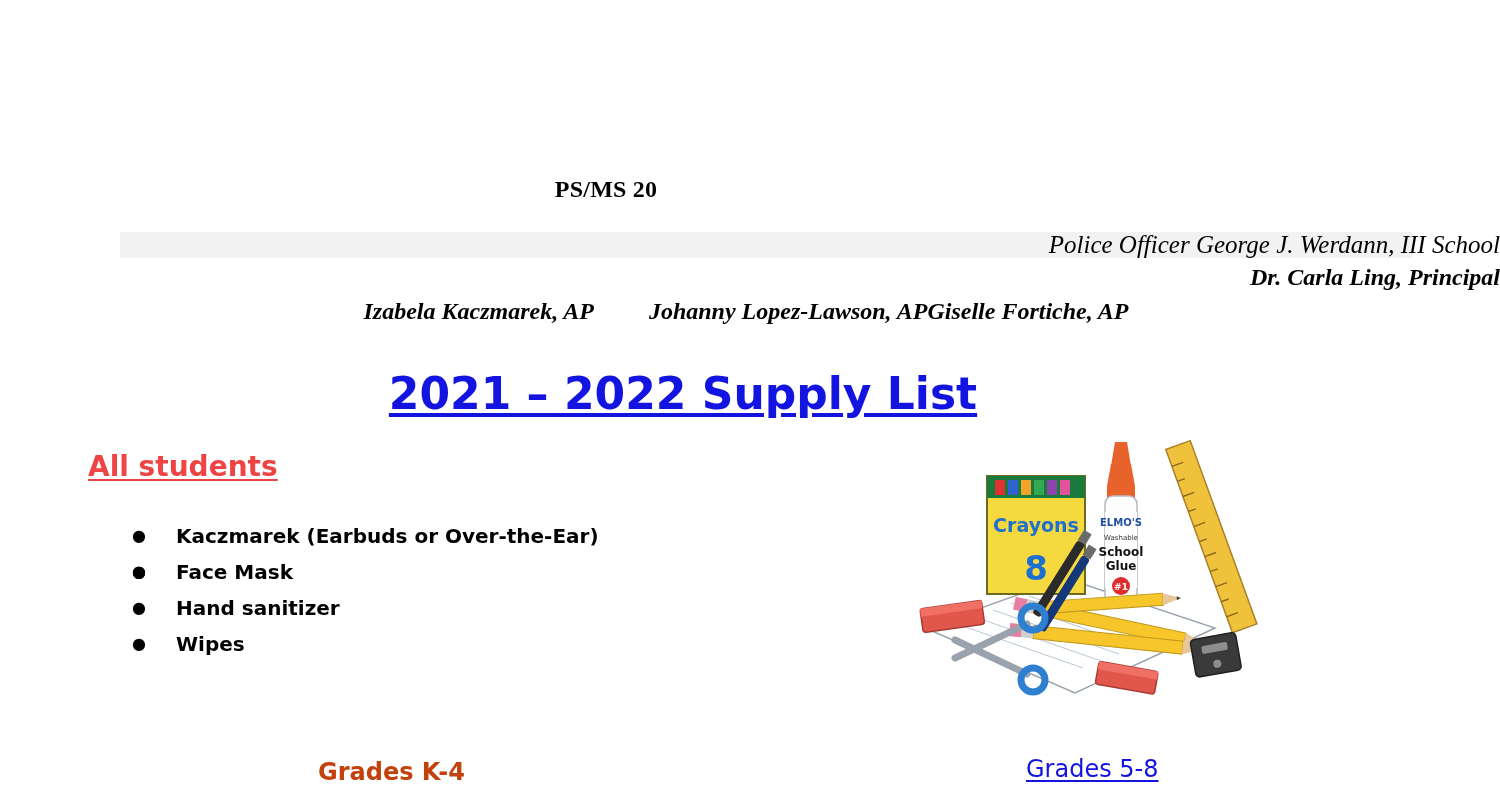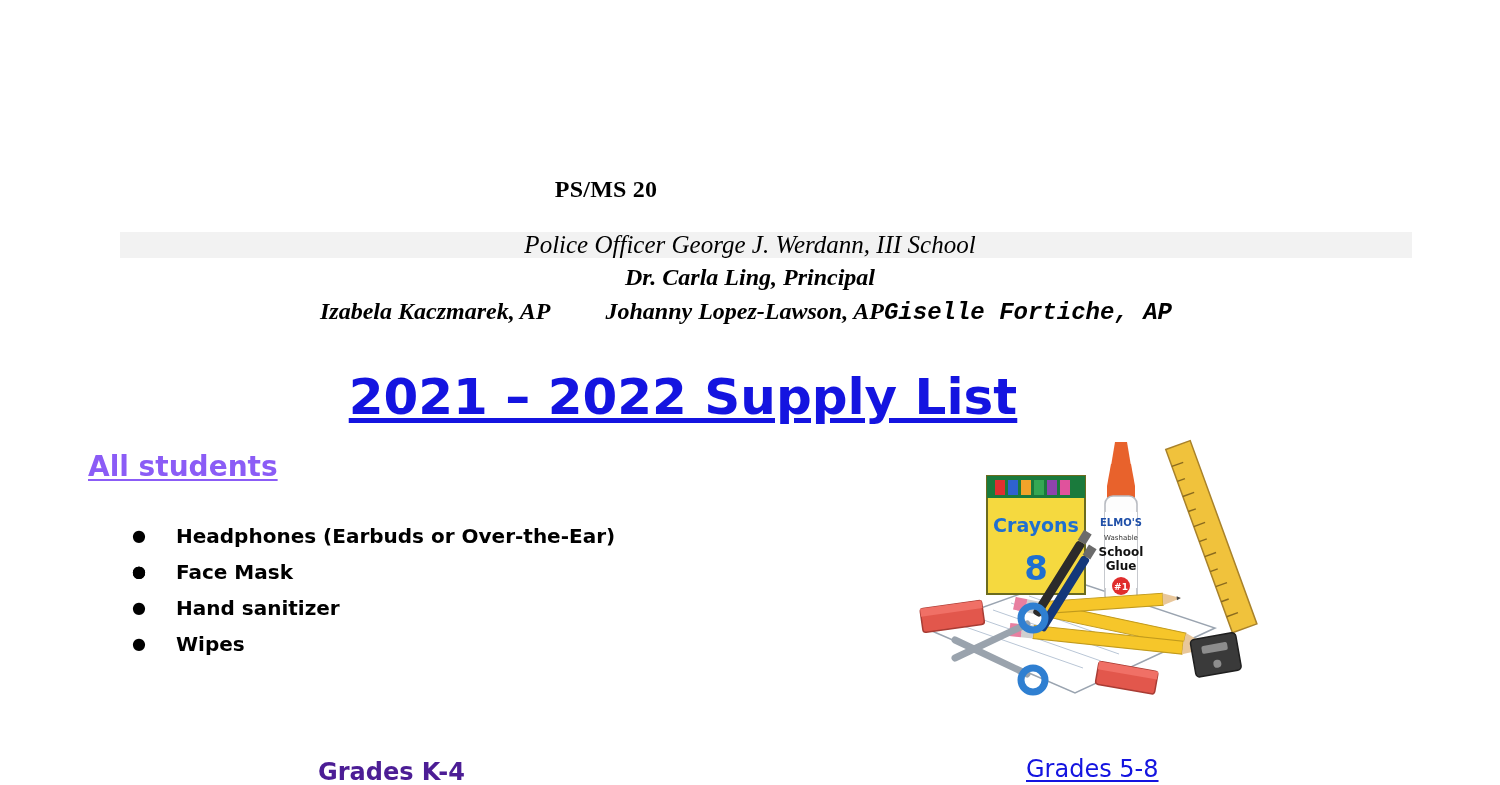--- a/index.html
+++ b/index.html
@@ -43,33 +43,33 @@
     left: 120px;
     width: 1292px;
     height: 26px;
     background: #f2f2f2;
   }
   .school-sub {
     position: absolute;
     top: 231px;
     left: 0;
     width: 1500px;
-    text-align: center;
+    text-align: right;
     font-family: "Liberation Serif", serif;
     font-style: italic;
     font-size: 25px;
     color: #000000;
   }
 
   .principal {
     position: absolute;
     top: 264px;
     left: 0;
     width: 1500px;
-    text-align: center;
+    text-align: right;
     font-family: "Liberation Serif", serif;
     font-style: italic;
     font-weight: bold;
     font-size: 24px;
     color: #000000;
   }
 
   .ap-row {
     position: absolute;
     top: 298px;
@@ -85,47 +85,46 @@
     color: #000000;
   }
   .ap-row .ap {
     white-space: nowrap;
   }
   .ap-row .ap.middle {
     margin-left: 55px;
   }
   .ap-row .ap.right {
     margin-right: 8px;
-    font-family: Liberation Mono, monospace;
   }
 
   
   .supply-title {
     position: absolute;
     top: 368px;
     left: 0;
     width: 1366px;
     text-align: center;
     font-family: "DejaVu Sans", sans-serif;
     font-weight: bold;
-    font-size: 50px;
+    font-size: 44px;
     color: #1414e0;
     text-decoration: underline;
     text-underline-offset: 4px;
   }
 
   
   .all-students {
     position: absolute;
     top: 450px;
     left: 88px;
     font-family: "DejaVu Sans", sans-serif;
     font-weight: bold;
     font-size: 28px;
-    color: #8b5cf6;
+    color: #ef4444;
     text-decoration: underline;
     text-underline-offset: 3px;
   }
 
   .supply-list {
     position: absolute;
     top: 518px;
     left: 128px;
     margin: 0;
     padding: 0;
@@ -151,21 +150,21 @@
   }
 
   
   .grade-k4 {
     position: absolute;
     top: 758px;
     left: 318px;
     font-family: "DejaVu Sans", sans-serif;
     font-weight: bold;
     font-size: 24px;
-    color: #4c1d95;
+    color: #c2410c;
   }
   .grade-58 {
     position: absolute;
     top: 755px;
     left: 1026px;
     font-family: "DejaVu Sans", sans-serif;
     font-weight: normal;
     font-size: 24px;
     color: #1414e0;
     text-decoration: underline;
@@ -200,21 +199,21 @@
     <span class="ap right">Giselle Fortiche, AP</span>
   </div>
 
   <div class="supply-title">2021 – 2022 Supply List</div>
 
   <div class="all-students">All students</div>
 
   <ul class="supply-list">
     <li>
       <span class="bullet">●</span>
-      <span>Headphones (Earbuds or Over-the-Ear)</span>
+      <span>Kaczmarek (Earbuds or Over-the-Ear)</span>
     </li>
     <li>
       <span class="bullet">●</span>
     </li>
     <li>
       <span class="bullet">●</span>
     </li>
     <li>
       <span class="bullet">●</span>
       <span>Face Mask</span>

